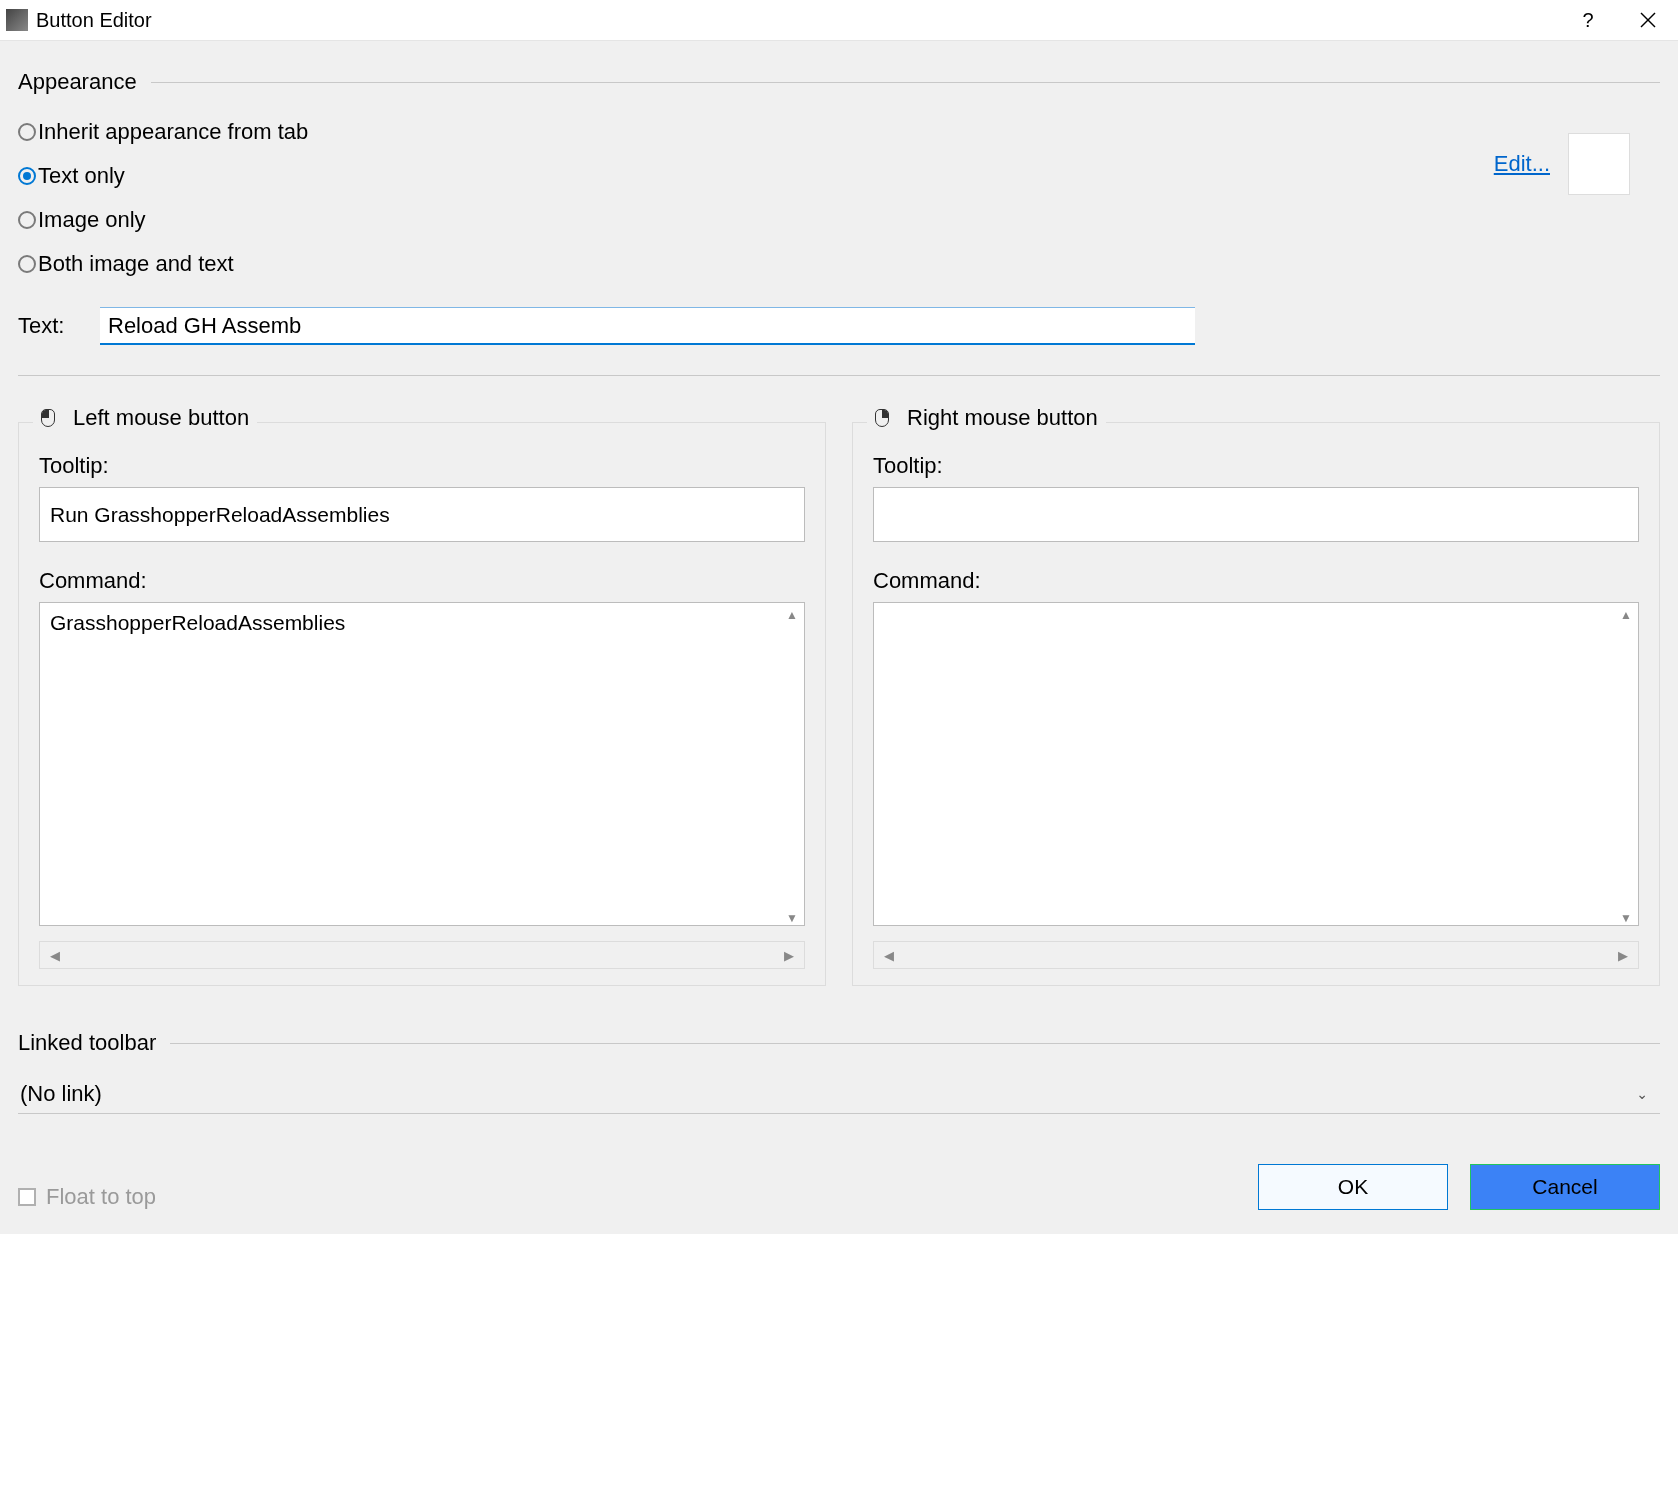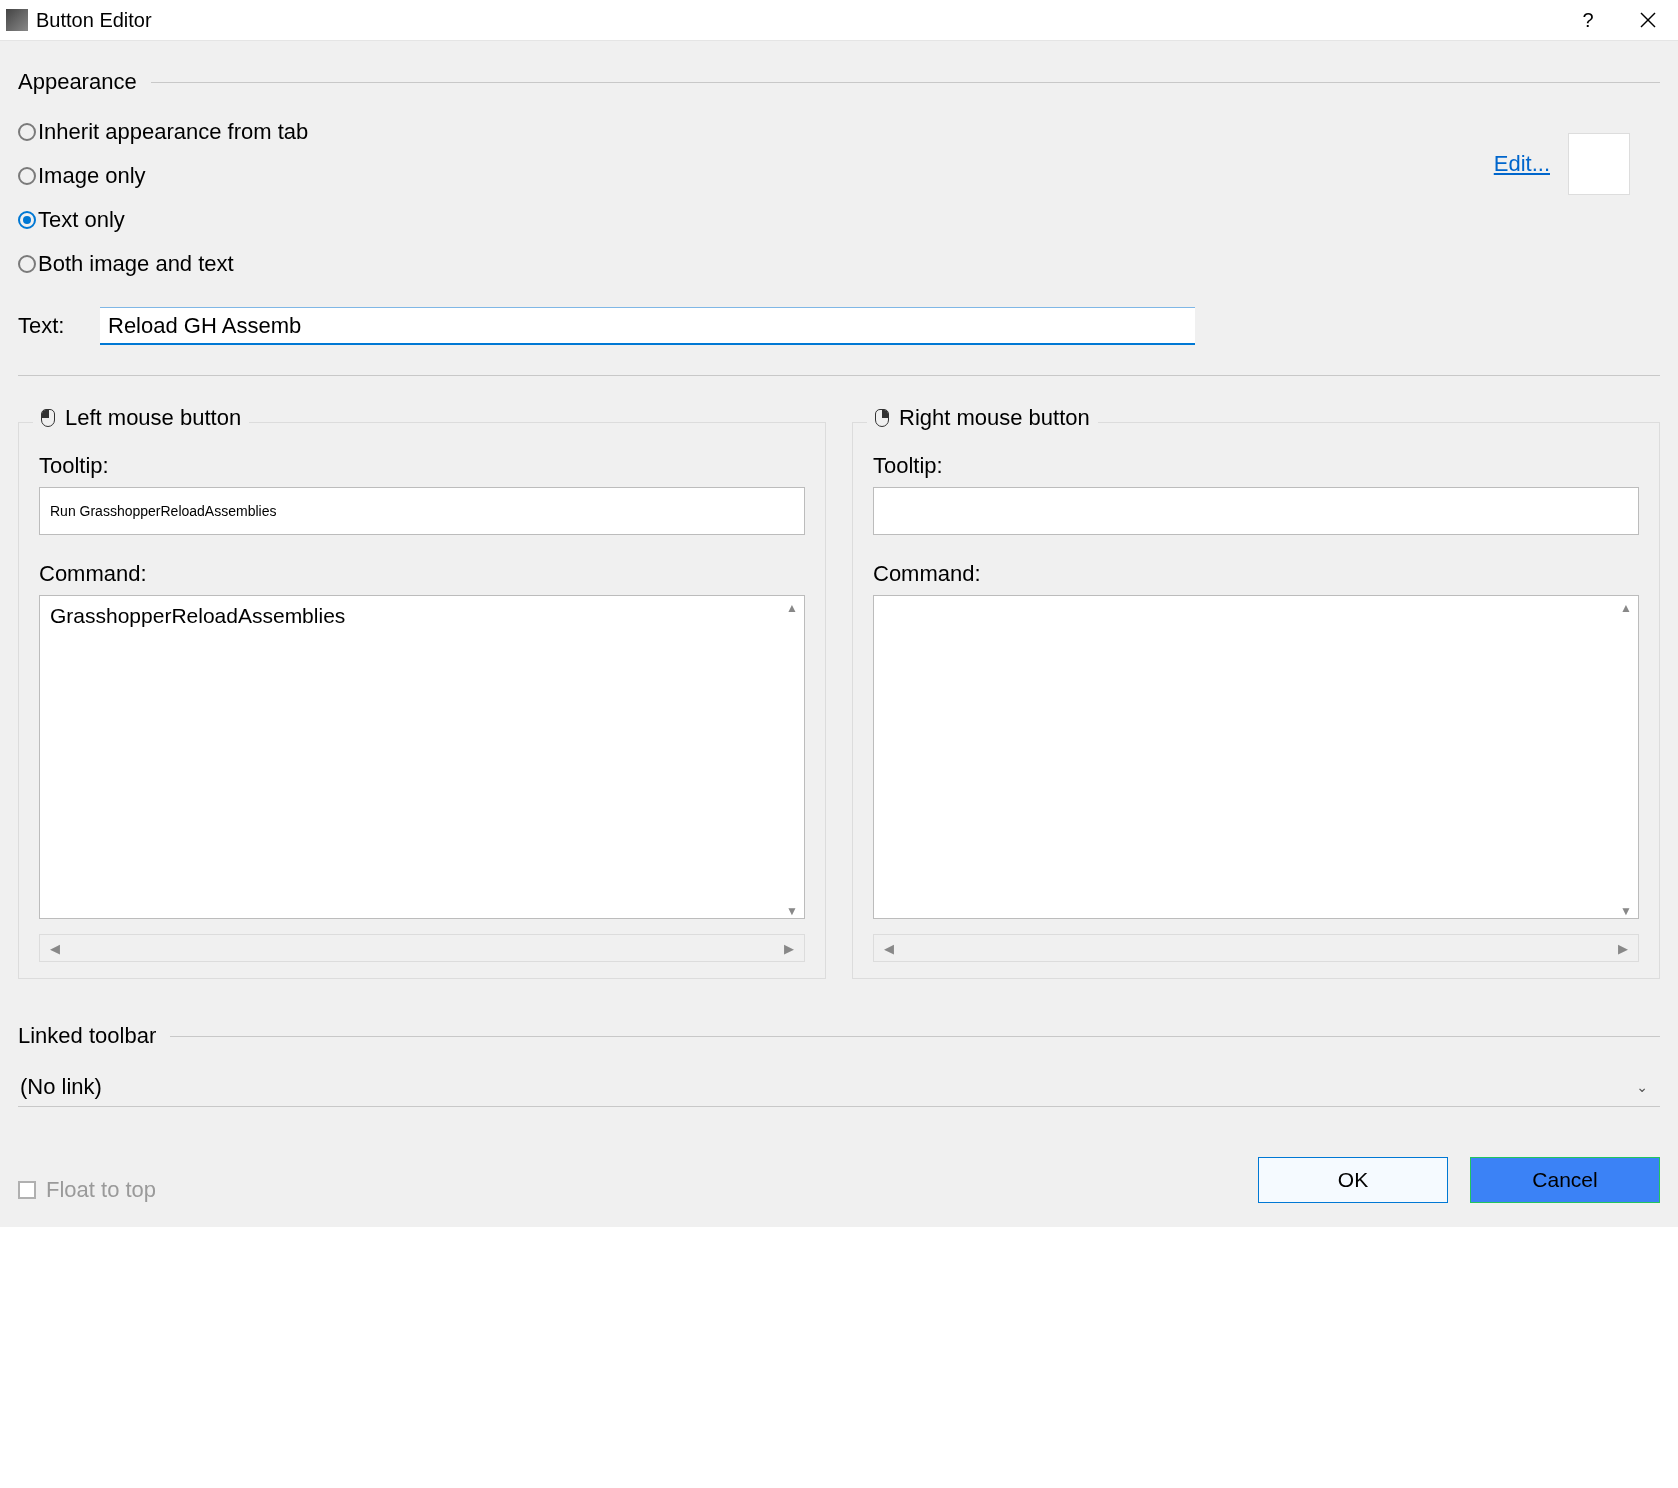--- a/index.html
+++ b/index.html
@@ -150,21 +150,21 @@
     padding: 26px 20px 16px 20px;
   }
   .mouse-panel .panel-title {
     position:absolute;
     top:-18px;
     left:14px;
     background:#f0f0f0;
     padding: 0 8px;
     display:flex;
     align-items:center;
-    gap:10px;
+    gap:18px;
     font-size:22px;
   }
   .mouse-icon {
     width:14px; height:18px;
     border:1.5px solid #333;
     border-radius: 5px 5px 7px 7px;
     position:relative;
     display:inline-block;
   }
   .mouse-icon::before{
@@ -187,25 +187,25 @@
     position:absolute;
     right:0; top:0;
     width:50%; height:8px;
     background:#333;
     border-top-right-radius:4px;
   }
 
   .field-label { font-size:22px; margin-bottom:8px; margin-top:4px; }
   .tooltip-input {
     width:100%;
-    height:48px;
+    height:55px;
     background:#fff;
     border:1px solid #bcbcbc;
     padding:6px 10px;
-    font-size:14px;
+    font-size:21px;
     font-family:inherit;
     outline:none;
   }
   .command-wrap {
     position:relative;
     margin-bottom:10px;
   }
   .command-area {
     width:100%;
     height: 324px;
@@ -314,26 +314,26 @@
     <span class="gh-line"></span>
   </div>
 
   <div class="appearance-grid">
     <div class="appearance-left">
       <div class="radio-row">
         <span class="radio"></span>
         <span class="radio-label">Inherit appearance from tab</span>
       </div>
       <div class="radio-row">
+        <span class="radio selected"></span>
+        <span class="radio-label">Text only</span>
+      </div>
+      <div class="radio-row">
         <span class="radio"></span>
         <span class="radio-label">Image only</span>
-      </div>
-      <div class="radio-row">
-        <span class="radio selected"></span>
-        <span class="radio-label">Text only</span>
       </div>
       <div class="radio-row">
         <span class="radio"></span>
         <span class="radio-label">Both image and text</span>
       </div>
     </div>
     <div class="appearance-right">
       <span class="edit-link">Edit...</span>
       <span class="img-preview"></span>
     </div>

